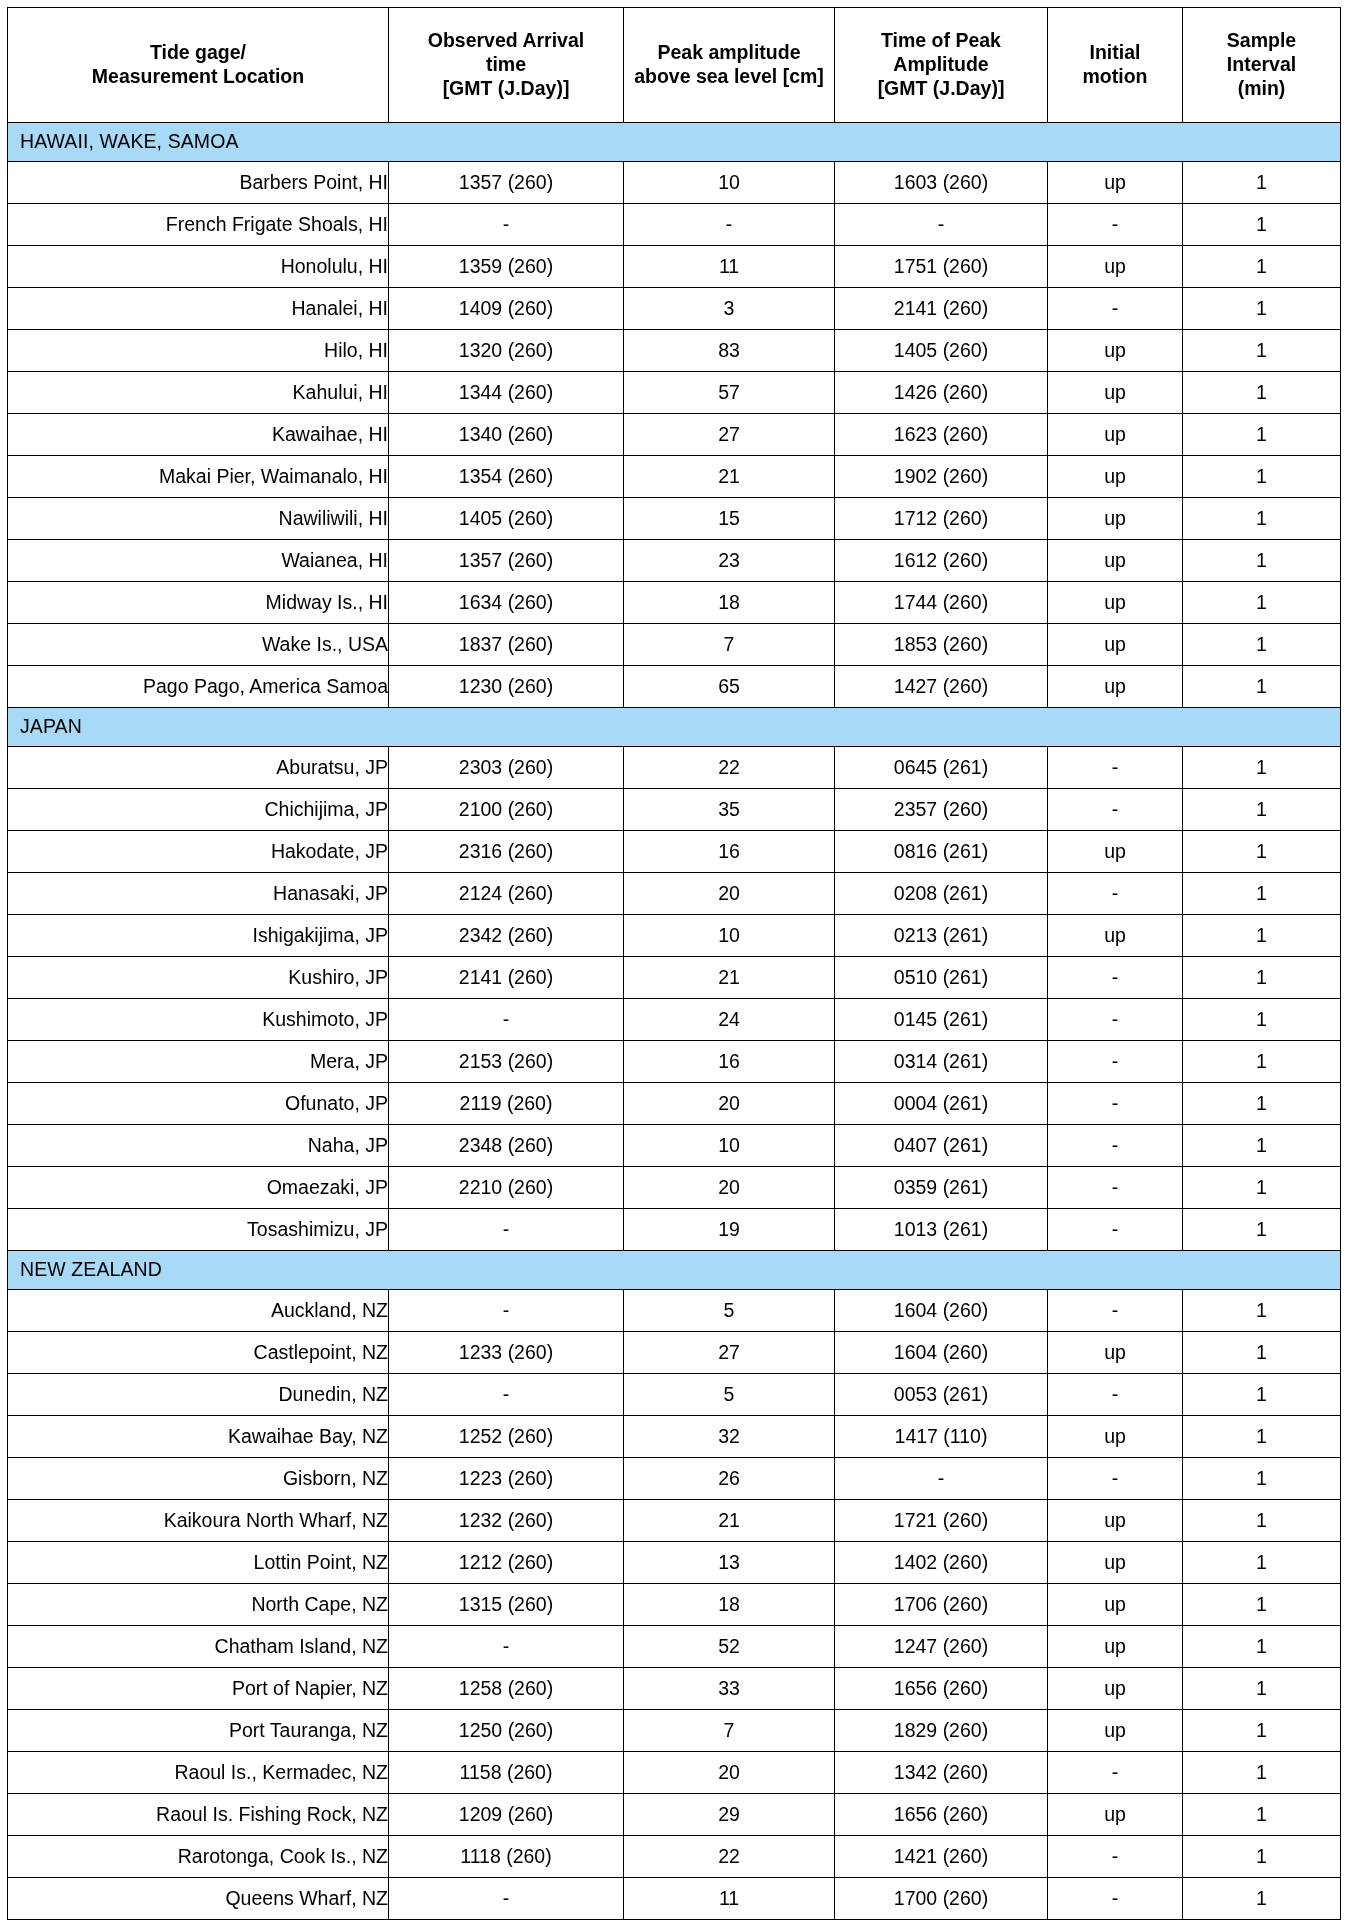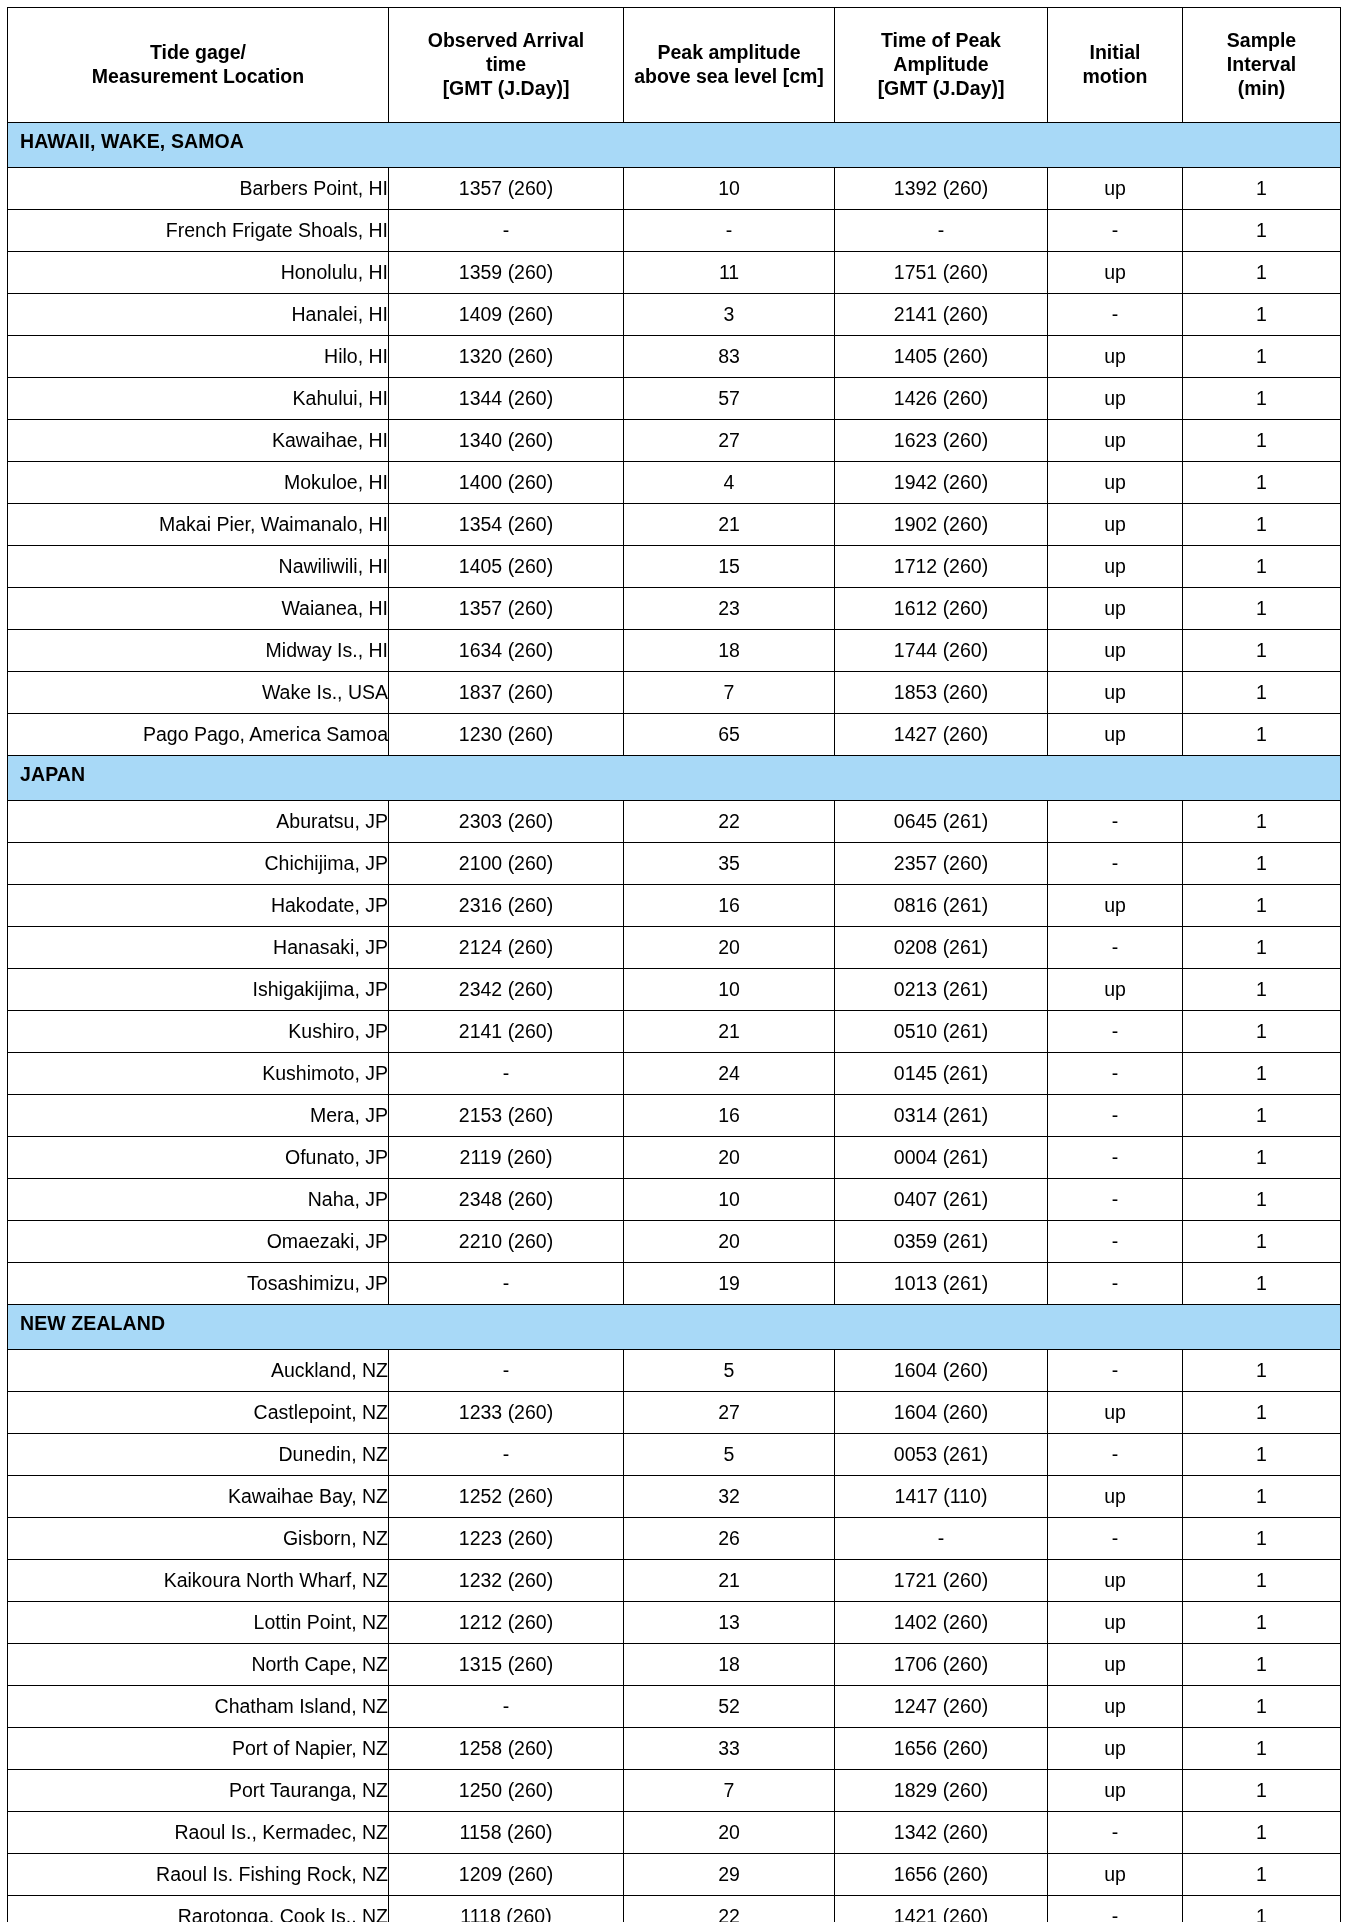--- a/index.html
+++ b/index.html
@@ -45,24 +45,24 @@
   thead th {
     font-weight: bold;
     text-align: center;
     height: 114px;
     padding: 4px 6px;
     white-space: pre-line;
   }
 
   tr.section-row td {
     background: #a8d9f7;
-    font-weight: bold;
+    font-weight: normal;
     font-size: 19.5px;
     height: 34px;
-    padding: 2px 0 8px 12px;
+    padding: 2px 0 2px 12px;
     text-align: left;
     letter-spacing: 0.1px;
   }
 
   tr.data-row td {
     height: 41px;
   }
   td.loc {
     text-align: right;
     padding: 0 6px 0 12px;
@@ -105,21 +105,21 @@
       </tr>
     </thead>
     <tbody id="tbody">
         <tr class="section-row">
           <td colspan="6">HAWAII, WAKE, SAMOA</td>
         </tr>
         <tr class="data-row">
           <td class="loc">Barbers Point, HI</td>
           <td class="val">1357 (260)</td>
           <td class="val">10</td>
-          <td class="val">1392 (260)</td>
+          <td class="val">1603 (260)</td>
           <td class="val">up</td>
           <td class="val">1</td>
         </tr>
         <tr class="data-row">
           <td class="loc">French Frigate Shoals, HI</td>
           <td class="val">-</td>
           <td class="val">-</td>
           <td class="val">-</td>
           <td class="val">-</td>
           <td class="val">1</td>
@@ -158,28 +158,20 @@
         </tr>
         <tr class="data-row">
           <td class="loc">Kawaihae, HI</td>
           <td class="val">1340 (260)</td>
           <td class="val">27</td>
           <td class="val">1623 (260)</td>
           <td class="val">up</td>
           <td class="val">1</td>
         </tr>
         <tr class="data-row">
-          <td class="loc">Mokuloe, HI</td>
-          <td class="val">1400 (260)</td>
-          <td class="val">4</td>
-          <td class="val">1942 (260)</td>
-          <td class="val">up</td>
-          <td class="val">1</td>
-        </tr>
-        <tr class="data-row">
           <td class="loc">Makai Pier, Waimanalo, HI</td>
           <td class="val">1354 (260)</td>
           <td class="val">21</td>
           <td class="val">1902 (260)</td>
           <td class="val">up</td>
           <td class="val">1</td>
         </tr>
         <tr class="data-row">
           <td class="loc">Nawiliwili, HI</td>
           <td class="val">1405 (260)</td>

